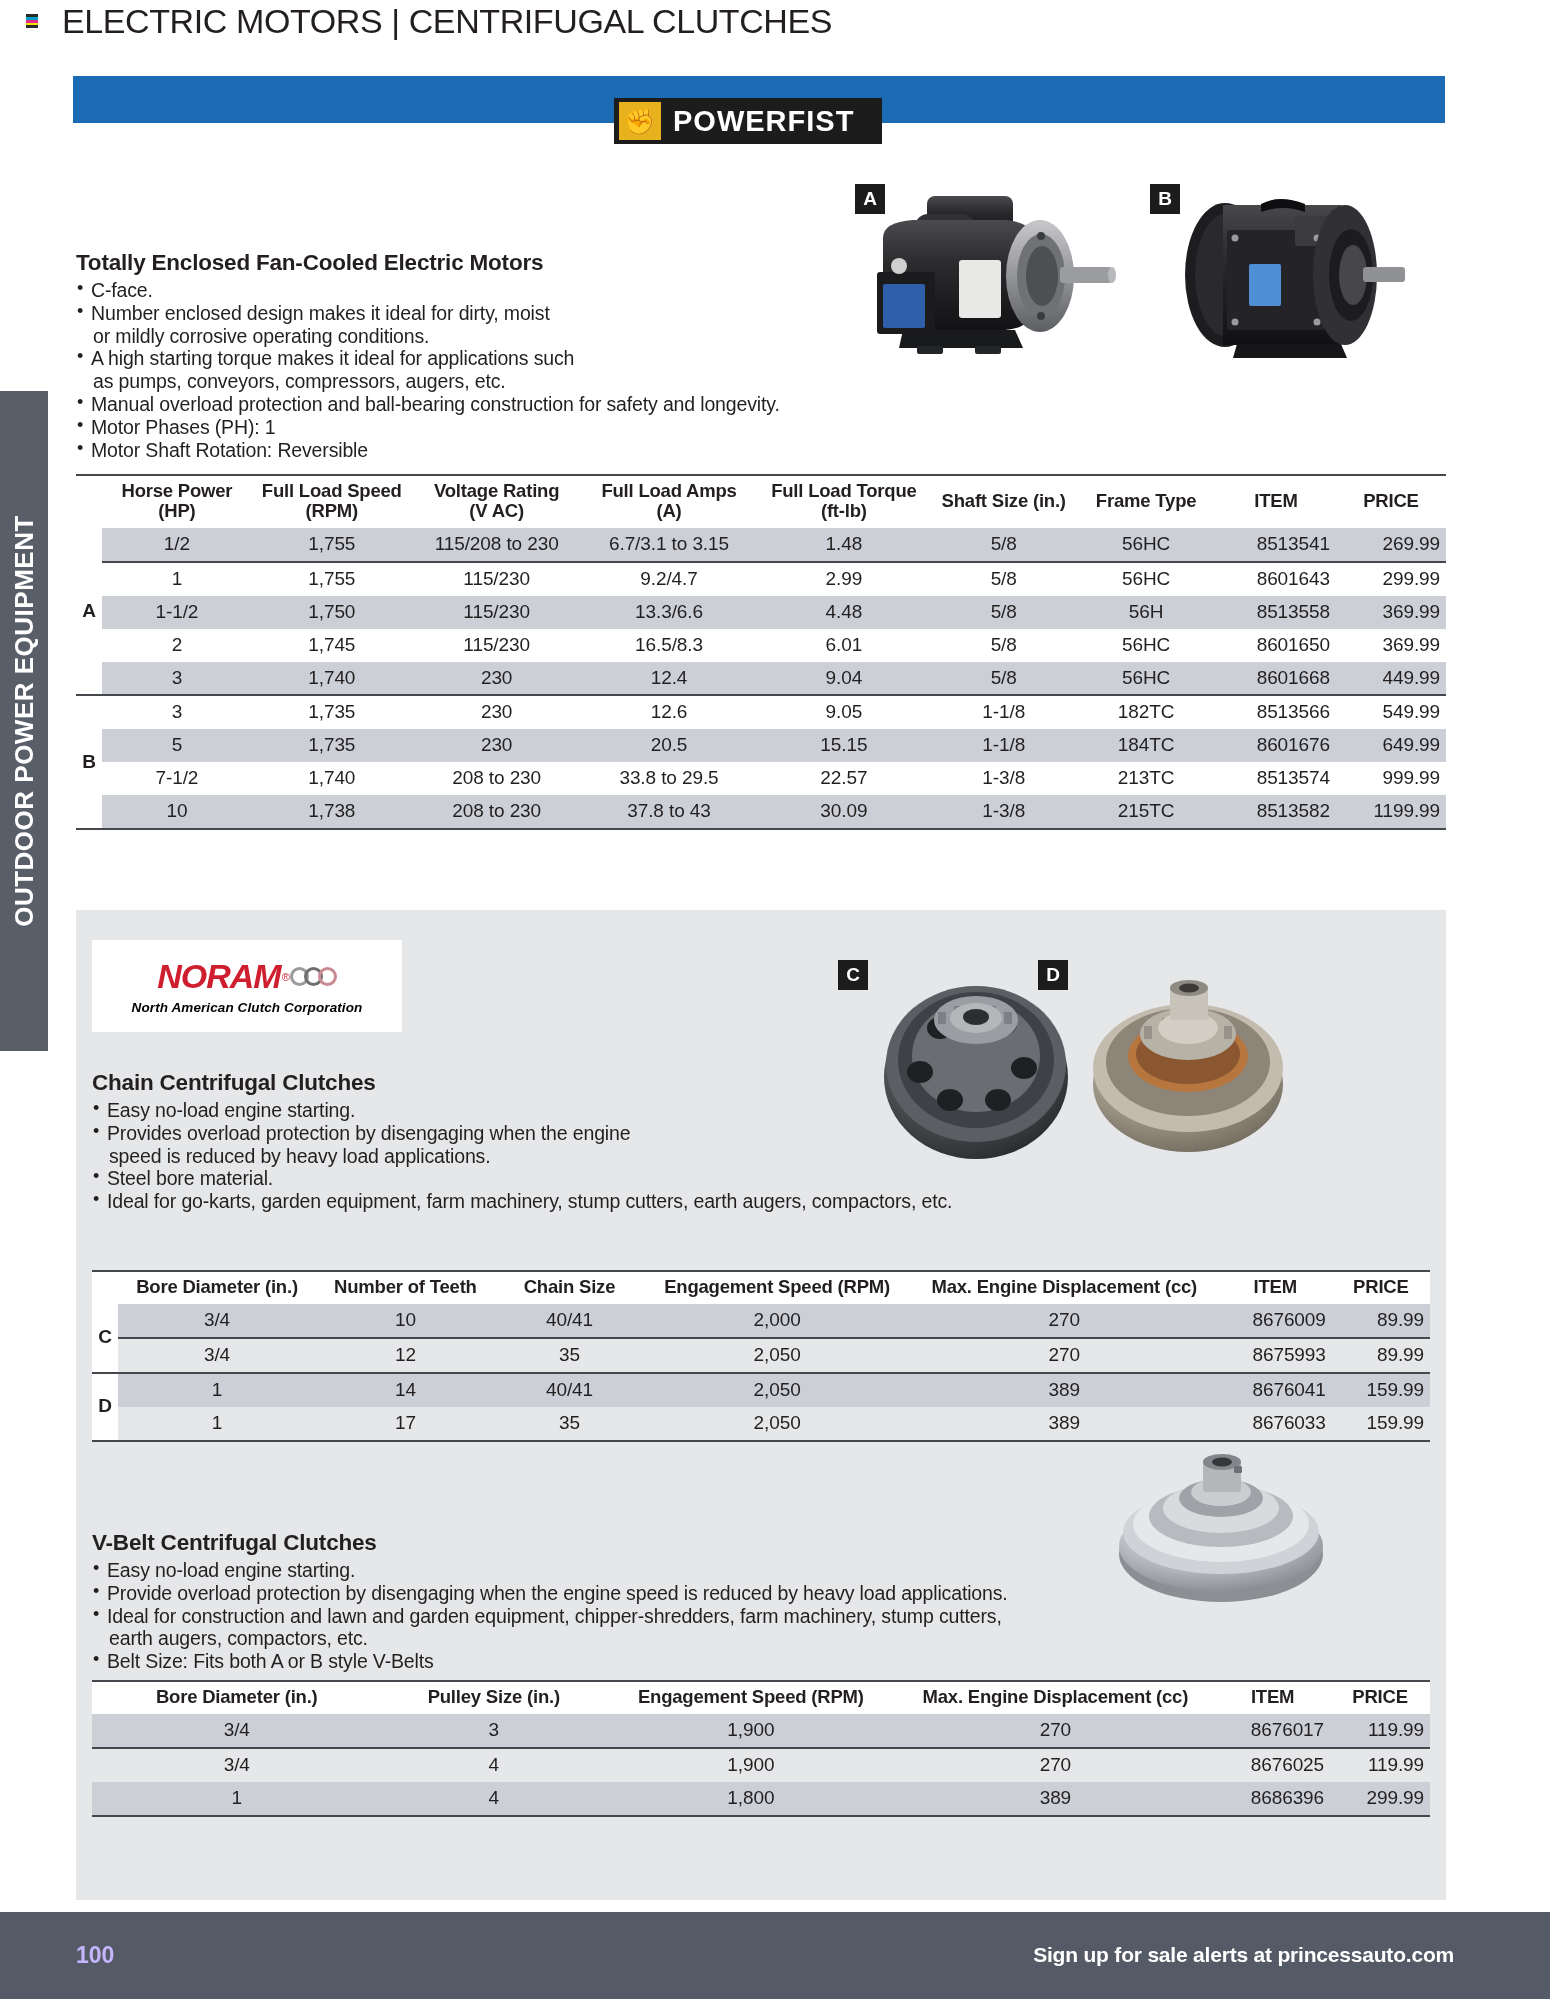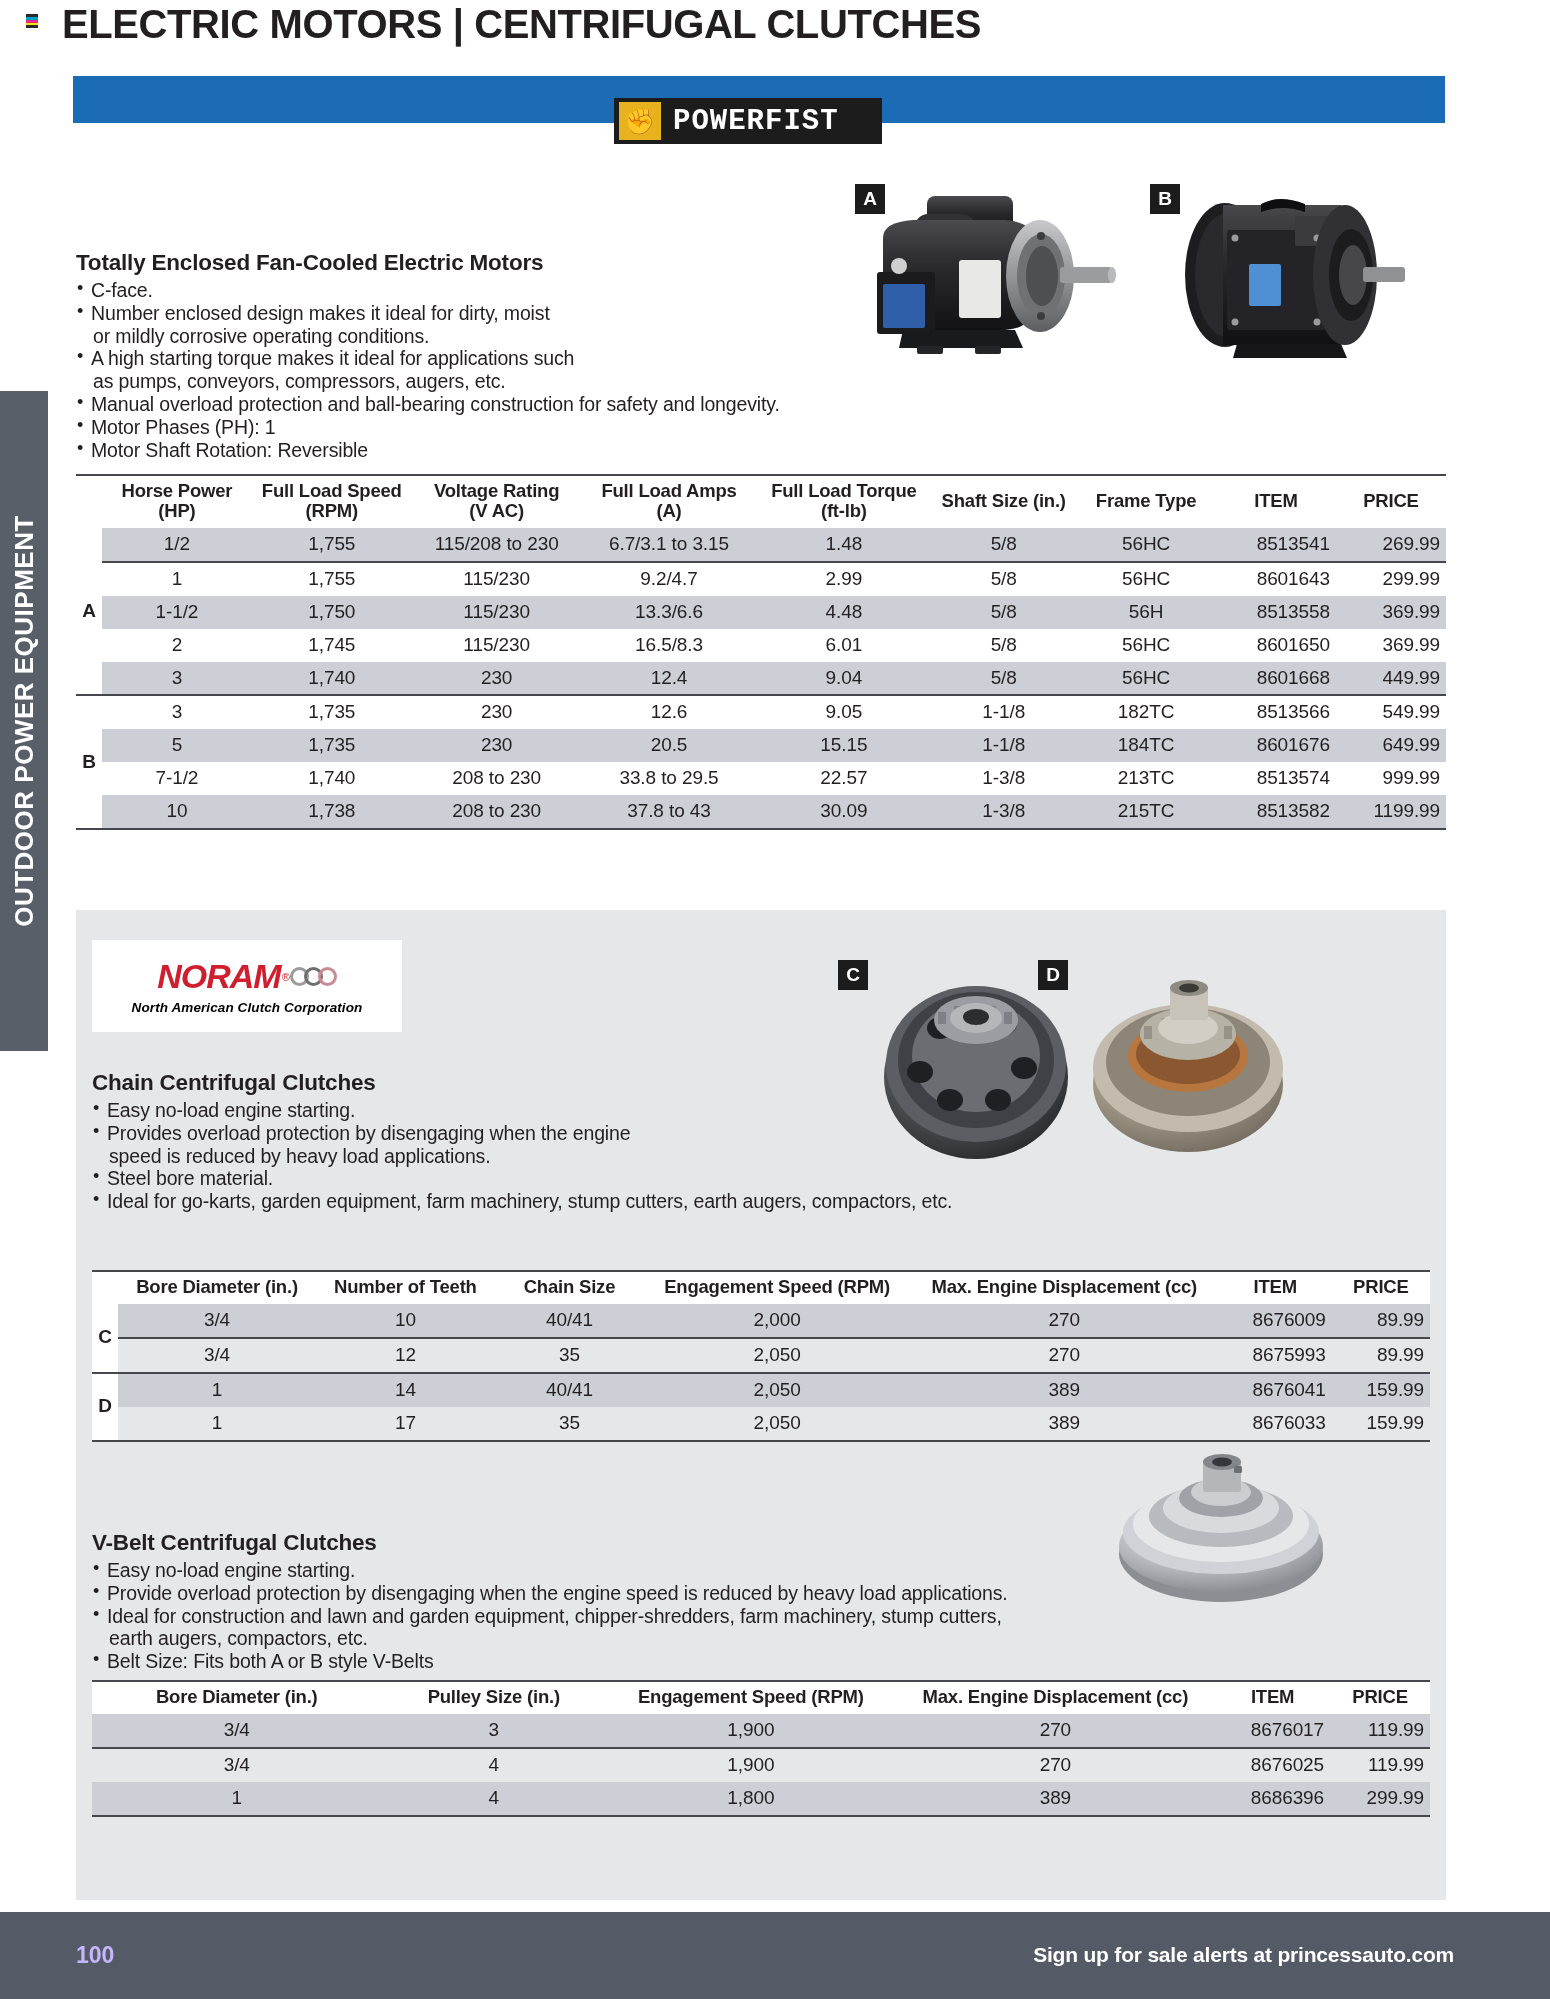--- a/index.html
+++ b/index.html
@@ -11,40 +11,40 @@
   }
   .page { position: relative; width: 1550px; height: 1999px; background: #fff; }
 
   
   .crop-mark {
     position: absolute; left: 26px; top: 14px; width: 12px; height: 14px;
     background: linear-gradient(to bottom,#2a2a2a 0 25%, #00a0c6 25% 45%, #e52b8a 45% 65%, #f4e400 65% 82%, #2a2a2a 82% 100%);
   }
   .page-title {
     position: absolute; left: 62px; top: 2px;
-    font-size: 40px; font-weight: bold; letter-spacing: -0.4px;
+    font-size: 34px; font-weight: normal; letter-spacing: -0.4px;
     color: #231f20; white-space: nowrap;
     font-family: "Liberation Sans", sans-serif;
   }
   .blue-bar {
     position: absolute; left: 73px; top: 76px; width: 1372px; height: 47px;
     background: #1b6cb5;
   }
   .powerfist {
     position: absolute; left: 614px; top: 98px; width: 268px; height: 46px;
     background: #1c1c1c; display: flex; align-items: center;
   }
   .pf-icon {
     width: 42px; height: 38px; margin-left: 5px; background: #e8b21e;
     display: flex; align-items: center; justify-content: center;
     font-size: 25px; color: #2a2a2a; line-height: 1;
   }
   .pf-text {
     color: #ffffff; font-size: 29px; font-weight: bold; letter-spacing: 1px;
-    margin-left: 12px; font-family: Liberation Mono, monospace;
+    margin-left: 12px; font-family: Liberation Sans, sans-serif;
   }
 
   
   .side-tab {
     position: absolute; left: 0px; top: 391px; width: 48px; height: 660px;
     background: #585f69;
   }
   .side-tab span {
     position: absolute; left: 50%; top: 50%;
     transform: translate(-50%,-50%) rotate(-90deg);

